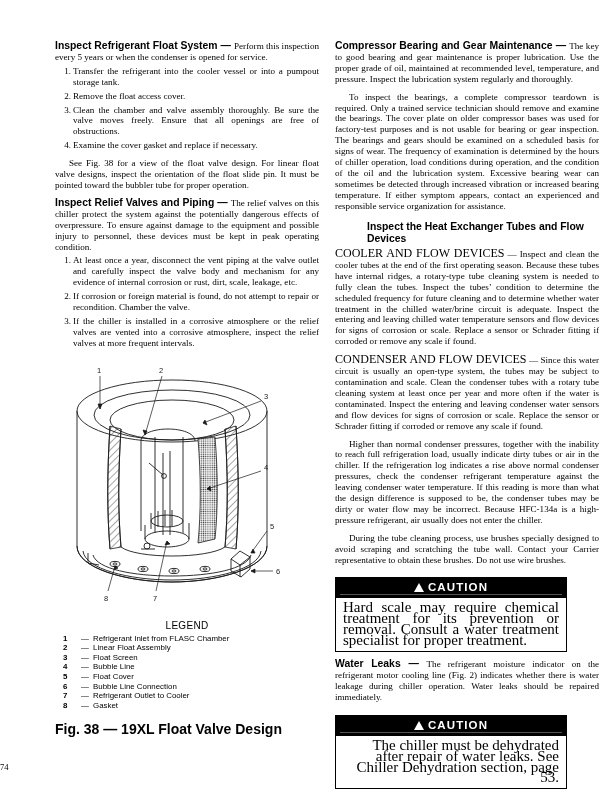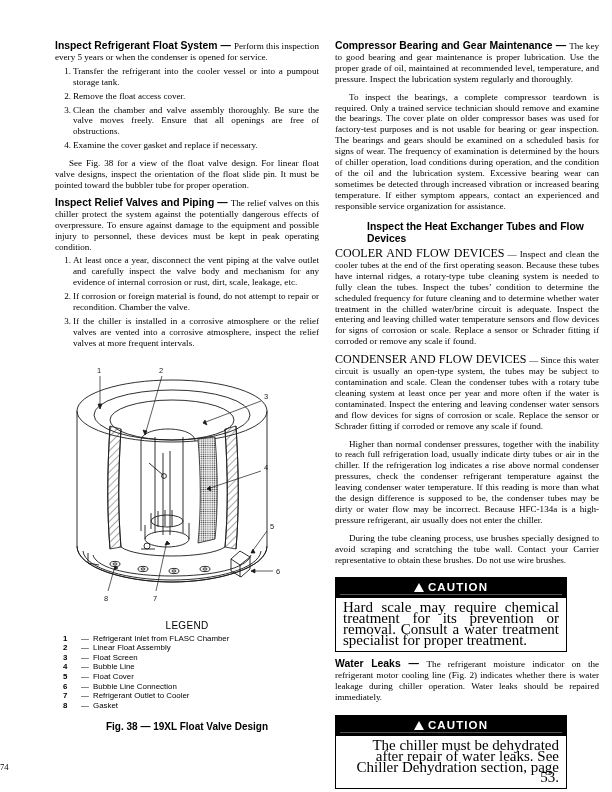--- a/index.html
+++ b/index.html
@@ -99,22 +99,21 @@
   table.legend td.k {
     font-weight: bold;
     width: 12px;
     text-align: left;
     padding-right: 2px;
   }
   table.legend td.d { width: 16px; text-align: center; }
   .fig-caption {
     font-family: "Liberation Sans", sans-serif;
     font-weight: bold;
-    font-size: 10px;
-    text-align: center;
+    font-size: 14px;
     margin-top: 11px;
   }
 
   
   .caution {
     margin-top: 12px;
     width: 232px;
     box-sizing: border-box;
   }
   .caution-bar {

